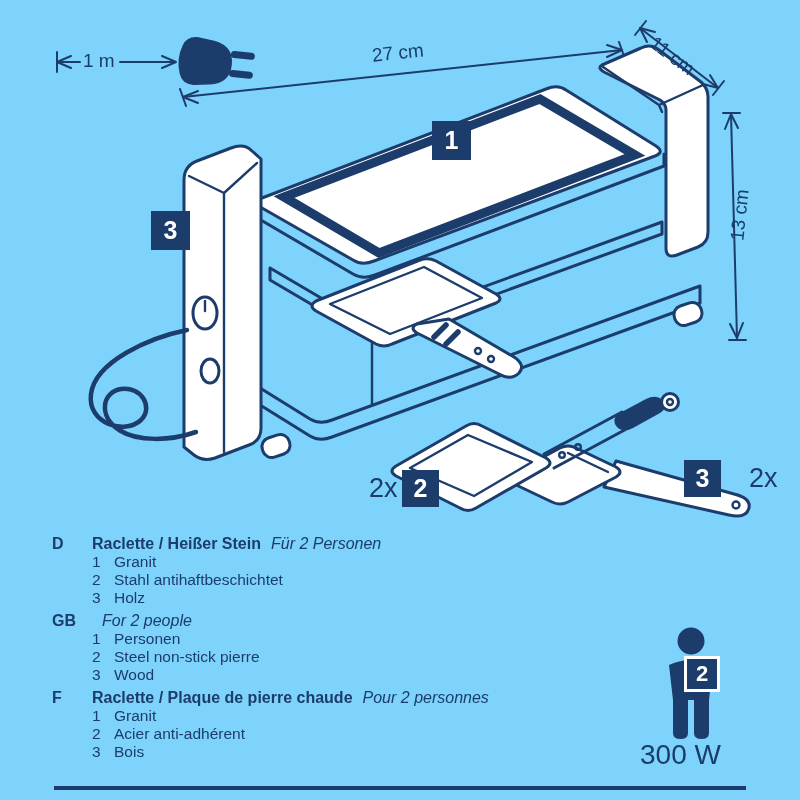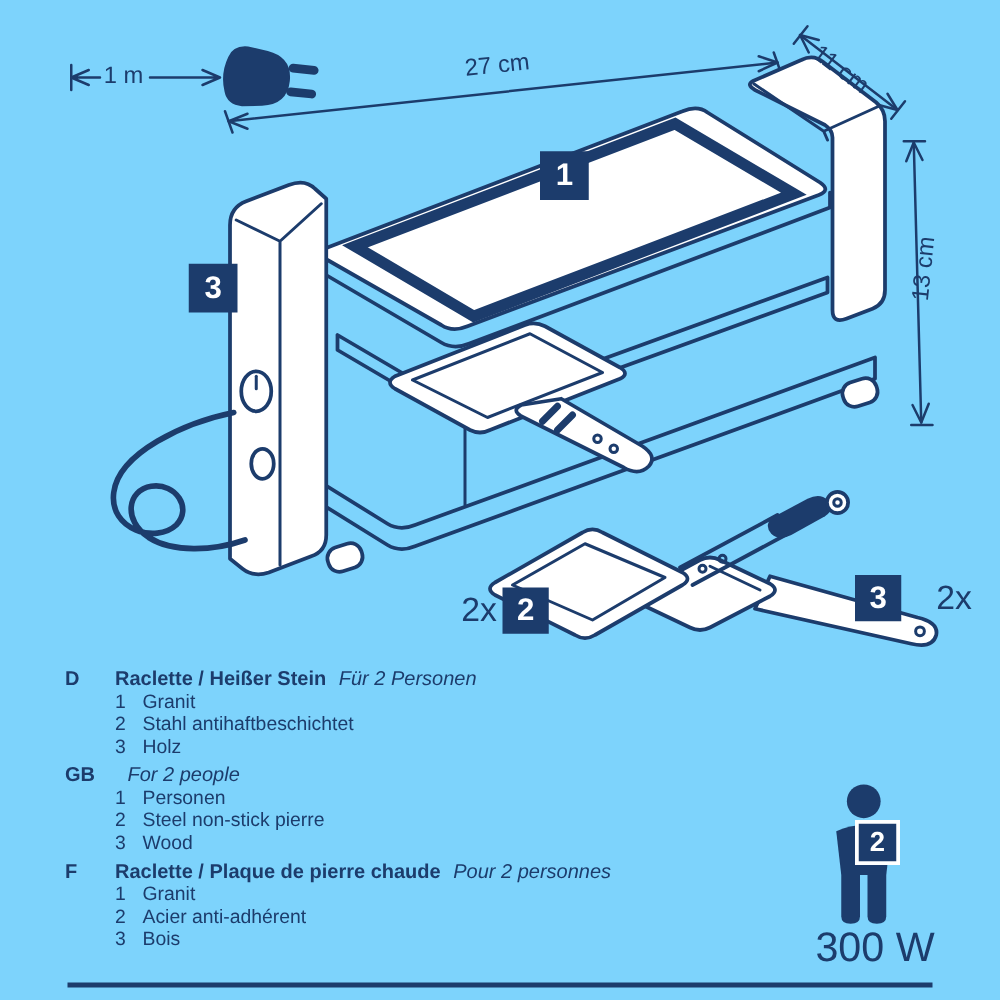--- a/index.html
+++ b/index.html
@@ -38,21 +38,21 @@
   .count-spat { left:729px; top:463px; }
 
   .desc { position:absolute; left:52px; top:534px; width:580px; }
   .lang-block { margin-bottom:4px; }
   .lang-header { display:flex; font-weight:bold; font-size:16px; line-height:19px; }
   .lang-code { width:40px; }
   .lang-sub { font-weight:normal; margin-left:10px;font-style:italic; }
   .item { display:flex; margin-left:40px; font-size:15.5px; line-height:18px; }
   .item-num { width:22px; }
 
-  .power { position:absolute; left:640px; top:739px; width:120px; text-align:center; font-size:33px; }
+  .power { position:absolute; left:640px; top:739px; width:120px; font-size:28px; }
   .rule { position:absolute; left:54px; top:786px; width:692px; height:4px; background:var(--navy); }
 </style>
 </head>
 <body>
 
 <div class="page">
 
   <svg class="art" width="800" height="800" viewBox="0 0 800 800">
 
     <g class="diml">

